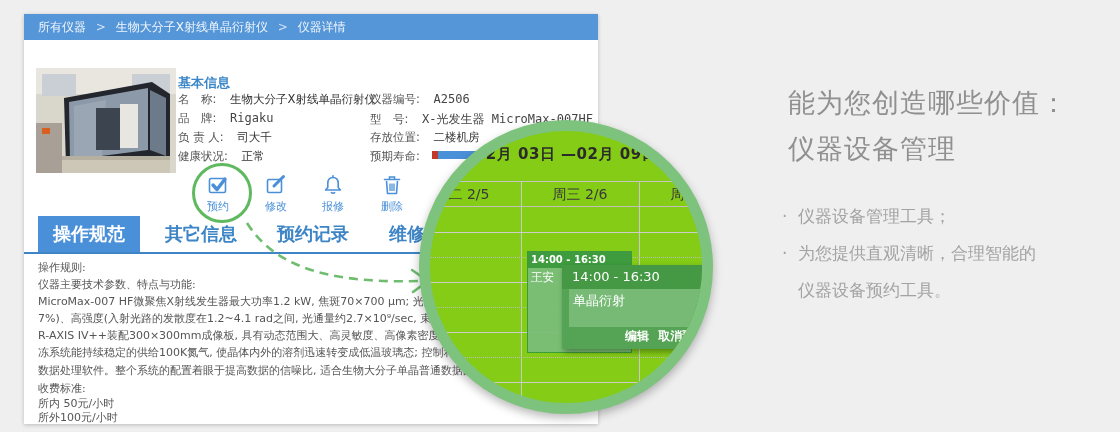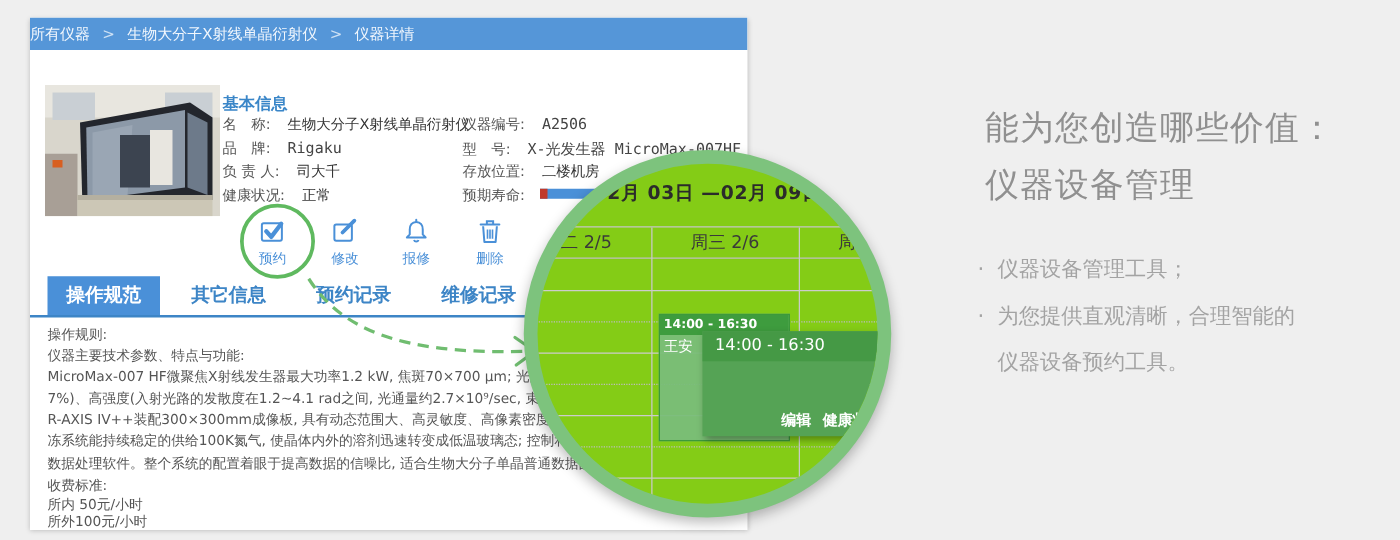--- a/index.html
+++ b/index.html
@@ -9,21 +9,21 @@
     background:#efefef; font-family:"DejaVu Sans", sans-serif;
   }
   
   .card {
     position:absolute; left:24px; top:14px; width:574px; height:410px;
     background:#ffffff; box-shadow:0 1px 4px rgba(0,0,0,.22); overflow:hidden;
   }
   .topbar {
     position:absolute; left:0; top:0; width:574px; height:26px;
     background:#5596d8; color:#f2f7fd; font-size:12px; line-height:26px;
-    white-space:nowrap;
+    padding-left:14px; white-space:nowrap;
   }
   .topbar .sep { margin:0 6px; color:#cfe2f5; }
   .photo { position:absolute; left:12px; top:54px; width:140px; height:105px; }
   .info-title { position:absolute; left:154px; top:60px; font-size:13px; font-weight:bold; color:#3a86c8; }
   .frow { position:absolute; font-size:11.5px; white-space:nowrap; }
   .frow .lab { color:#555; display:inline-block; }
   .frow .val { color:#333; margin-left:10px; }
   .frow .val.mono { font-family:"DejaVu Sans Mono", monospace; font-size:12px; color:#444; }
   .lifebar { position:absolute; left:408px; top:137px; width:110px; height:8px; background:#4a90d8; }
   .lifebar .used { position:absolute; left:0; top:0; width:6px; height:8px; background:#c0392b; }
@@ -33,21 +33,21 @@
   .abtn .albl { font-size:11px; color:#4a90d8; margin-top:3px; }
   .hilite {
     position:absolute; left:168px; top:149px; width:60px; height:60px;
     border:3px solid #5fb95f; border-radius:50%;
   }
   
   .tabs {
     position:absolute; left:0; top:212px; width:574px; height:28px;
     border-bottom:2px solid #3d85c6; display:flex; align-items:flex-end; padding-left:14px;
   }
-  .tab { font-size:15px; font-weight:bold; color:#3d85c6; padding:6px 15px; cursor:pointer; white-space:nowrap; }
+  .tab { font-size:18px; font-weight:bold; color:#3d85c6; padding:6px 15px; cursor:pointer; white-space:nowrap; }
   .tab.active { background:#4a90d8; color:#ffffff; }
   .tab + .tab { margin-left:10px; }
   
   .rules { position:absolute; left:14px; top:245px; width:558px; font-size:11px; line-height:17.1px; color:#555; }
   .rules div { white-space:nowrap; overflow:hidden; }
   .fees { position:absolute; left:14px; top:368px; font-size:11px; line-height:14.5px; color:#555; }
   
   .arrow-svg { position:absolute; left:0; top:0; width:1120px; height:432px; pointer-events:none; }
   
   .mag {
@@ -249,23 +249,24 @@
         <div class="hrow d" style="top:225px;"></div>
       </div>
 
       <div class="event">
         <div class="ehead">14:00 - 16:30</div>
         <div class="euser">王安</div>
       </div>
 
       <div class="popup">
         <div class="phead">14:00 - 16:30</div>
+        <div class="pbody">单晶衍射</div>
         <div class="pfoot">
           <span class="edit">编辑</span>
-          <span class="cancel">健康状况</span>
+          <span class="cancel">取消预约</span>
         </div>
       </div>
     </div>
   </div>
 
   <div class="promo-h">
     <div>能为您创造哪些价值：</div>
     <div>仪器设备管理</div>
   </div>
 

